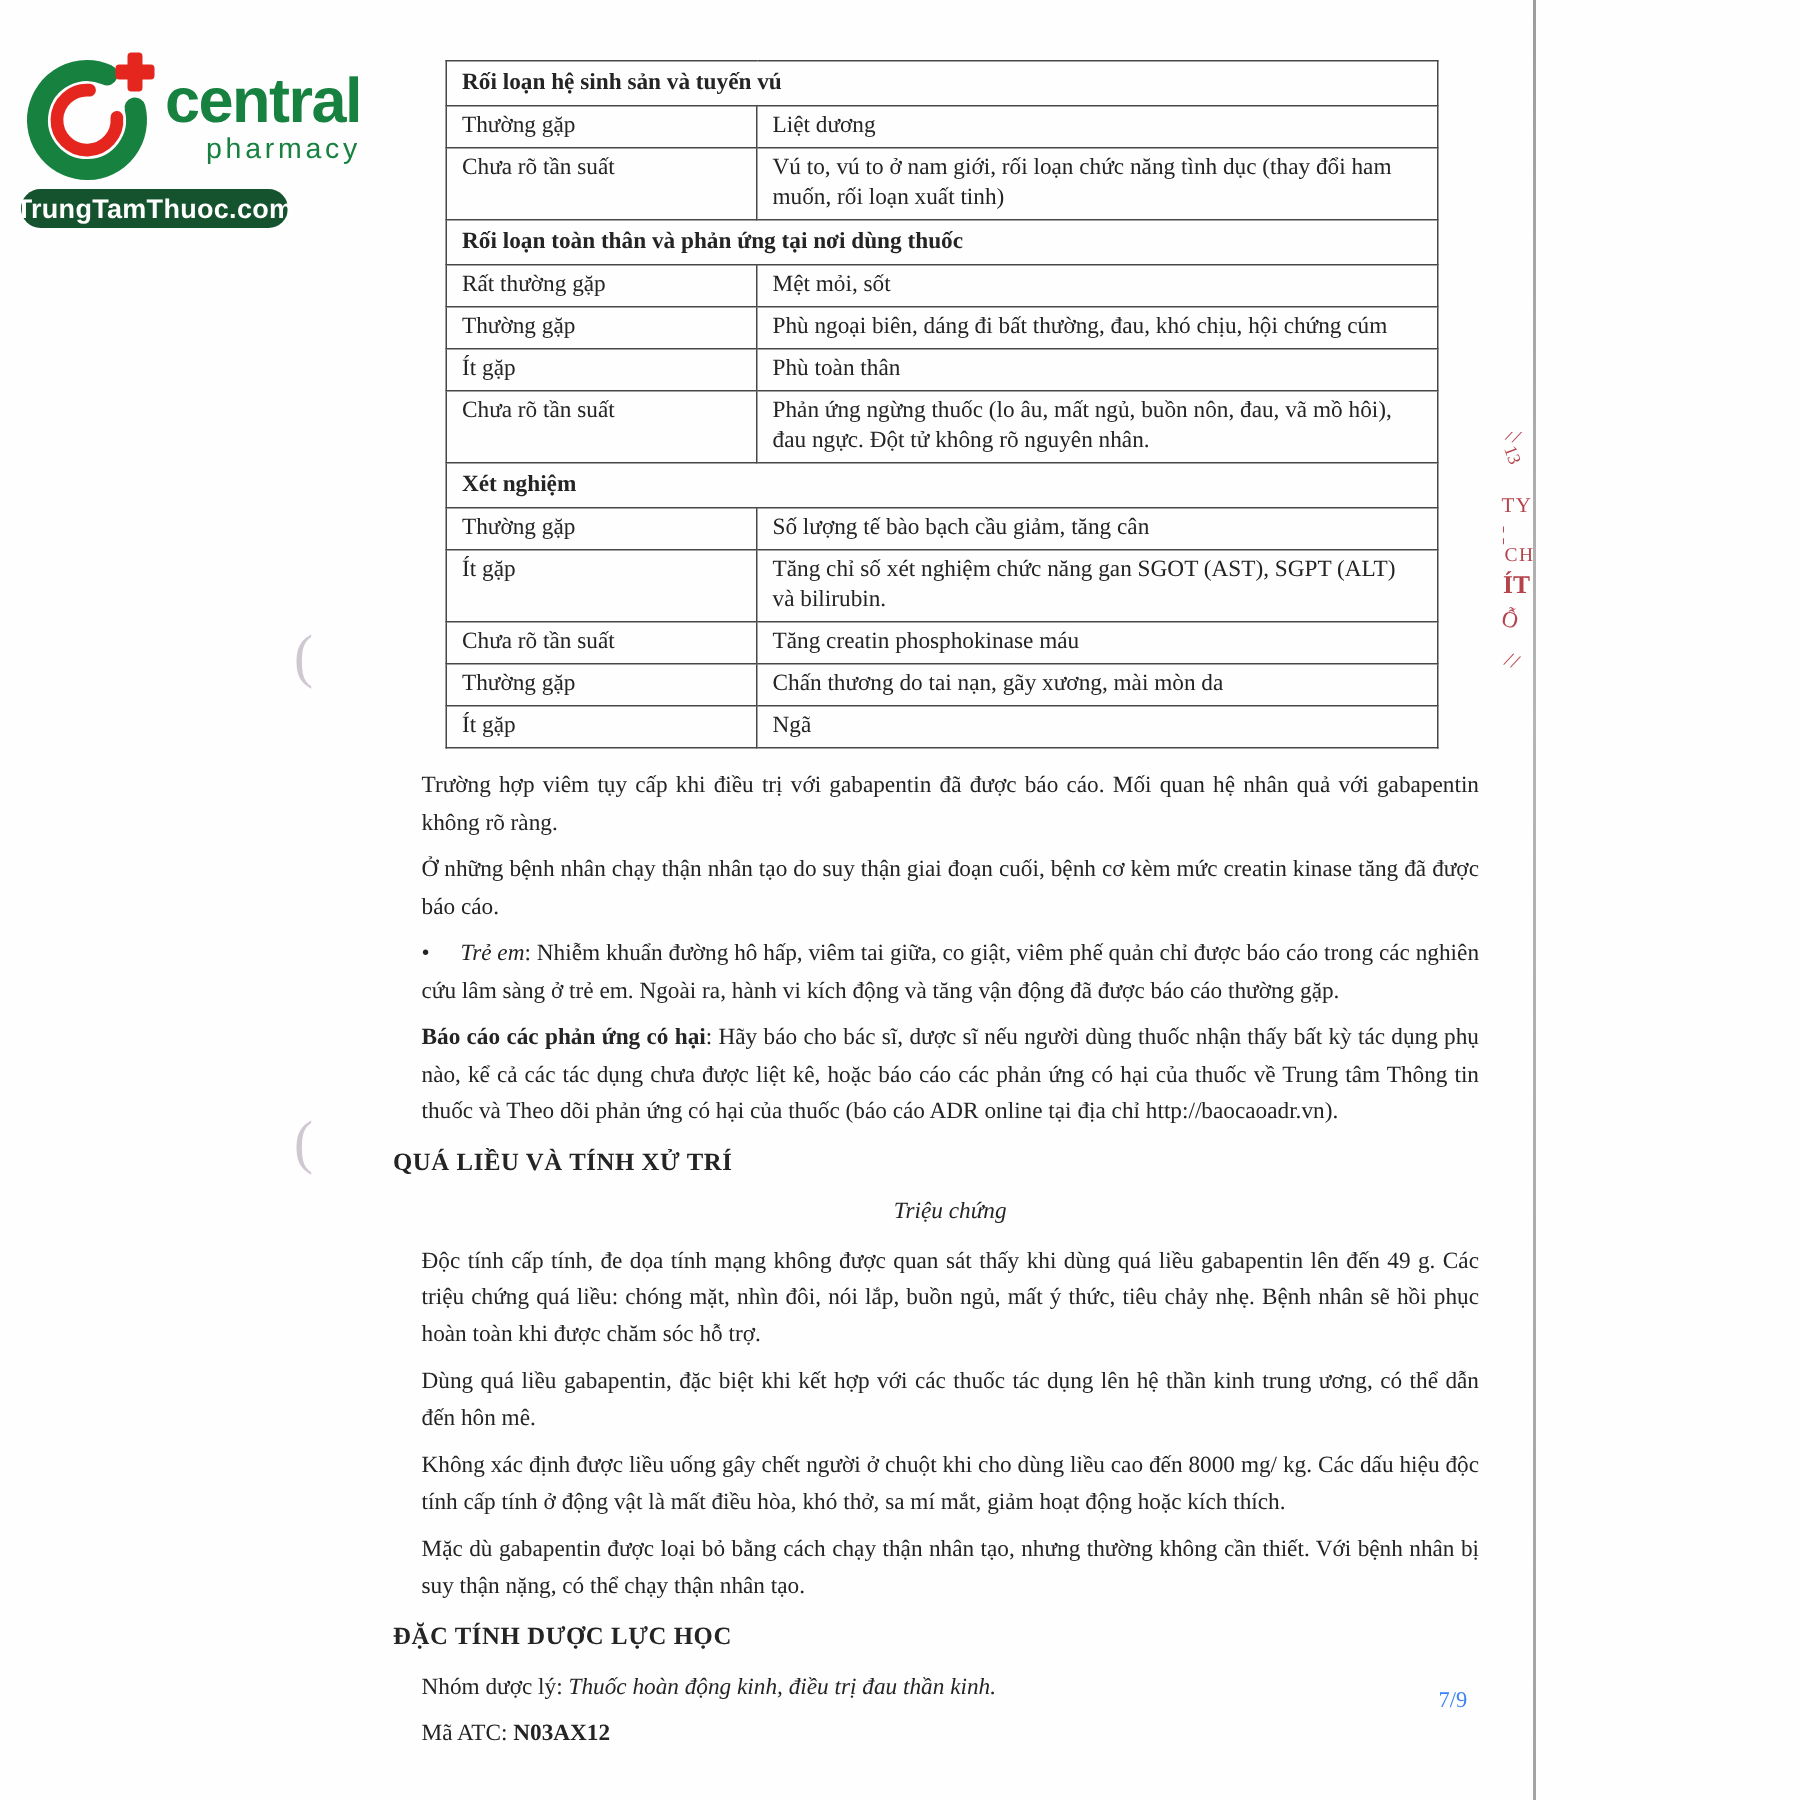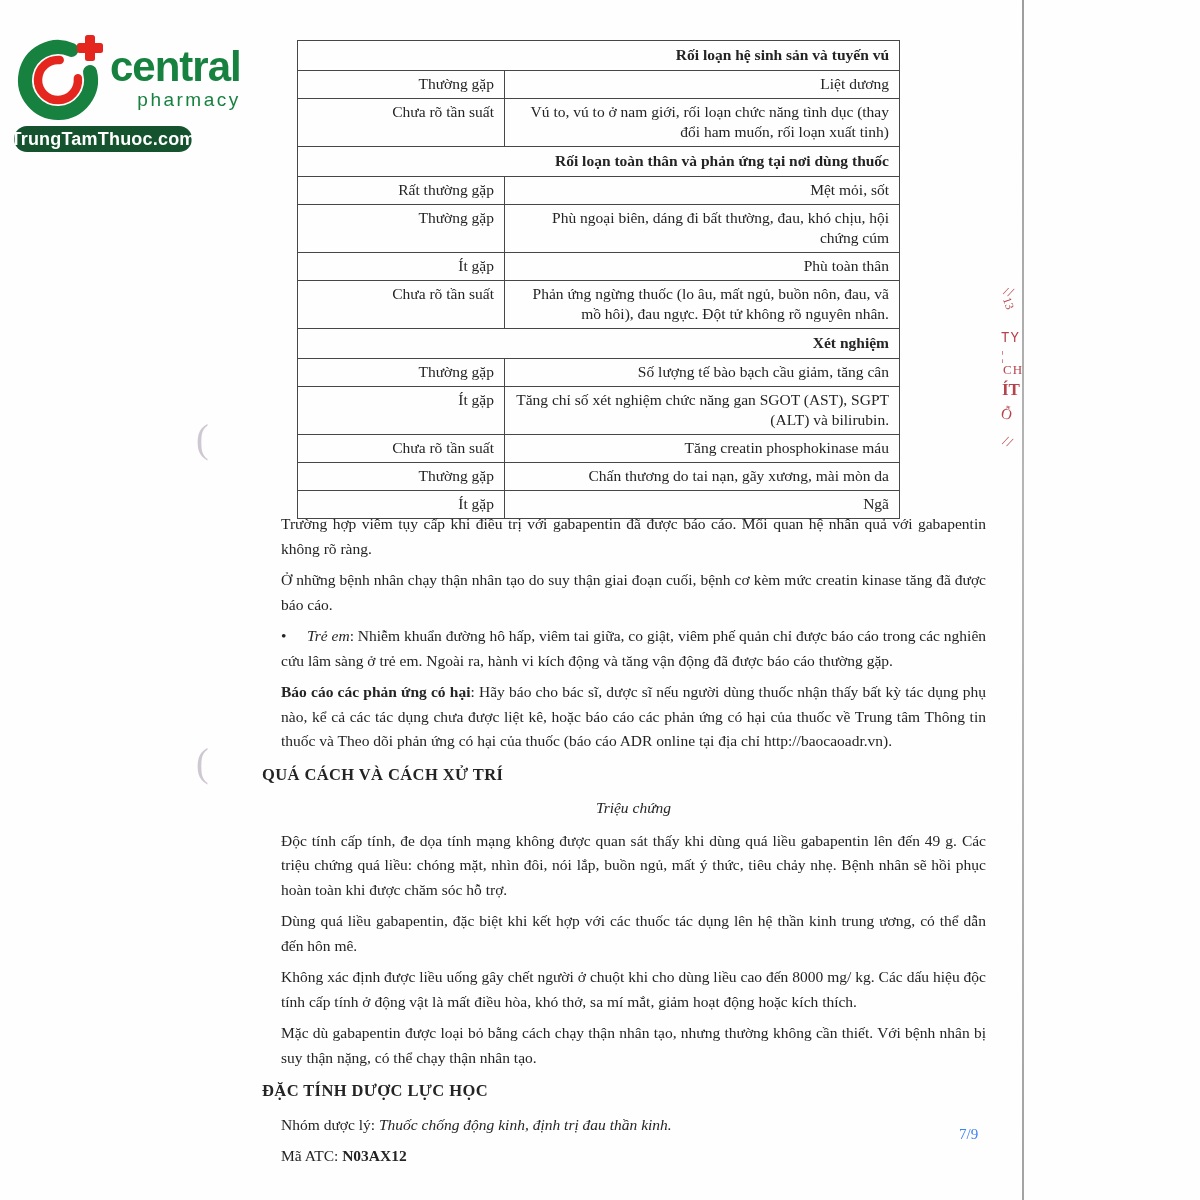--- a/index.html
+++ b/index.html
@@ -11,39 +11,39 @@
   
   .scan-edge{position:absolute;left:1022px;top:0;width:2px;height:1200px;
     background:linear-gradient(to bottom,#9d9d9d 0%,#b5b5b5 40%,#a3a3a3 100%);}
   .punch{position:absolute;color:#cfc7d2;font-size:38px;font-weight:normal;
     transform:scaleY(1.05);user-select:none;}
   .punch2{top:740px;}
   .stamp{position:absolute;left:996px;top:288px;width:27px;height:170px;overflow:hidden;}
   .stamp span{position:absolute;color:#b5434c;font-family:"Liberation Serif",serif;white-space:nowrap;}
   .stamp span:nth-child(1){top:-4px;left:8px;transform:rotate(24deg);font-size:14px;letter-spacing:1px;}
   .stamp span:nth-child(2){top:8px;left:6px;transform:rotate(70deg);font-size:12px;}
-  .stamp span:nth-child(3){top:42px;left:5px;font-size:14px;letter-spacing:1px;font-family:Liberation Mono, monospace;}
+  .stamp span:nth-child(3){top:42px;left:5px;font-size:14px;letter-spacing:1px;}
   .stamp span:nth-child(4){top:60px;left:5px;font-size:13px;}
   .stamp span:nth-child(5){top:74px;left:7px;font-size:13px;letter-spacing:1px;}
   .stamp span:nth-child(6){top:92px;left:6px;font-size:17px;font-weight:bold;}
   .stamp span:nth-child(7){top:118px;left:5px;font-size:15px;transform:rotate(12deg);}
   .stamp span:nth-child(8){top:146px;left:7px;transform:rotate(24deg);font-size:14px;letter-spacing:1px;}
   
   .logo{position:absolute;left:12px;top:34px;width:215px;font-family:"Liberation Sans",sans-serif;}
   .logo-row{display:flex;align-items:flex-start;}
   .logo-mark{flex:0 0 auto;}
   .logo-text{margin-left:4px;margin-top:14px;text-align:right;}
   .logo-brand{font-weight:bold;font-size:42px;line-height:38px;letter-spacing:-1px;color:#178140;}
   .logo-tag{font-size:19px;letter-spacing:2.5px;color:#178140;margin:3px 0 0 3px;}
   .logo-banner{margin:0 0 0 2px;width:178px;height:26px;background:#14532d;border-radius:13px;
     display:flex;align-items:center;justify-content:center;
     color:#ffffff;font-weight:bold;font-size:18px;letter-spacing:0.2px;}
   
-  .adr-table{position:absolute;left:297px;top:40px;width:603px;border-collapse:collapse;
-    font-size:15.5px;color:#242424;text-align:right;}
+  .adr-table{position:absolute;left:297px;top:40px;width:662px;border-collapse:collapse;
+    font-size:15.5px;color:#242424;}
   .adr-table td{border:1px solid #474747;padding:3px 10px 4px 10px;line-height:20px;vertical-align:top;}
   .adr-table td.label{width:186px;}
   .adr-table tr.section td{font-weight:bold;padding-top:4px;padding-bottom:5px;}
   .adr-table tr.section.plain td{font-weight:normal;}
   
   #content{position:absolute;left:270px;top:512px;width:716px;
     font-size:15.5px;line-height:24.5px;text-align:justify;color:#242424;}
   .para{margin:0 0 7px 11px;}
   .h1{font-weight:bold;font-size:16.5px;letter-spacing:0.4px;margin:9px 0 9px -8px;text-align:left;}
   .subhead{font-style:italic;margin:2px 0 8px 11px;text-align:center;}
@@ -142,24 +142,24 @@
         <td>Ngã</td>
       </tr>
     </tbody>
 </table>
 
 <div id="content">
     <div class="para"><span>Trường hợp viêm tụy cấp khi điều trị với gabapentin đã được báo cáo. Mối quan hệ nhân quả với gabapentin không rõ ràng.</span></div>
     <div class="para"><span>Ở những bệnh nhân chạy thận nhân tạo do suy thận giai đoạn cuối, bệnh cơ kèm mức creatin kinase tăng đã được báo cáo.</span></div>
     <div class="para"><span class="bullet">•</span><span class="r-i">Trẻ em</span><span>: Nhiễm khuẩn đường hô hấp, viêm tai giữa, co giật, viêm phế quản chỉ được báo cáo trong các nghiên cứu lâm sàng ở trẻ em. Ngoài ra, hành vi kích động và tăng vận động đã được báo cáo thường gặp.</span></div>
     <div class="para"><span class="r-b">Báo cáo các phản ứng có hại</span><span>: Hãy báo cho bác sĩ, dược sĩ nếu người dùng thuốc nhận thấy bất kỳ tác dụng phụ nào, kể cả các tác dụng chưa được liệt kê, hoặc báo cáo các phản ứng có hại của thuốc về Trung tâm Thông tin thuốc và Theo dõi phản ứng có hại của thuốc (báo cáo ADR online tại địa chỉ http://baocaoadr.vn).</span></div>
-    <div class="h1">QUÁ CÁCH VÀ CÁCH XỬ TRÍ</div>
+    <div class="h1">QUÁ LIỀU VÀ TÍNH XỬ TRÍ</div>
     <div class="subhead">Triệu chứng</div>
     <div class="para"><span>Độc tính cấp tính, đe dọa tính mạng không được quan sát thấy khi dùng quá liều gabapentin lên đến 49 g. Các triệu chứng quá liều: chóng mặt, nhìn đôi, nói lắp, buồn ngủ, mất ý thức, tiêu chảy nhẹ. Bệnh nhân sẽ hồi phục hoàn toàn khi được chăm sóc hỗ trợ.</span></div>
     <div class="para"><span>Dùng quá liều gabapentin, đặc biệt khi kết hợp với các thuốc tác dụng lên hệ thần kinh trung ương, có thể dẫn đến hôn mê.</span></div>
     <div class="para"><span>Không xác định được liều uống gây chết người ở chuột khi cho dùng liều cao đến 8000 mg/ kg. Các dấu hiệu độc tính cấp tính ở động vật là mất điều hòa, khó thở, sa mí mắt, giảm hoạt động hoặc kích thích.</span></div>
     <div class="para"><span>Mặc dù gabapentin được loại bỏ bằng cách chạy thận nhân tạo, nhưng thường không cần thiết. Với bệnh nhân bị suy thận nặng, có thể chạy thận nhân tạo.</span></div>
     <div class="h1">ĐẶC TÍNH DƯỢC LỰC HỌC</div>
-    <div class="para"><span>Nhóm dược lý: </span><span class="r-i">Thuốc chống động kinh, định trị đau thần kinh.</span></div>
+    <div class="para"><span>Nhóm dược lý: </span><span class="r-i">Thuốc hoàn động kinh, điều trị đau thần kinh.</span></div>
     <div class="para"><span>Mã ATC: </span><span class="r-bi">N03AX12</span></div>
   </div>
 
 <div class="page-num">7/9</div>
 
 </body></html>

